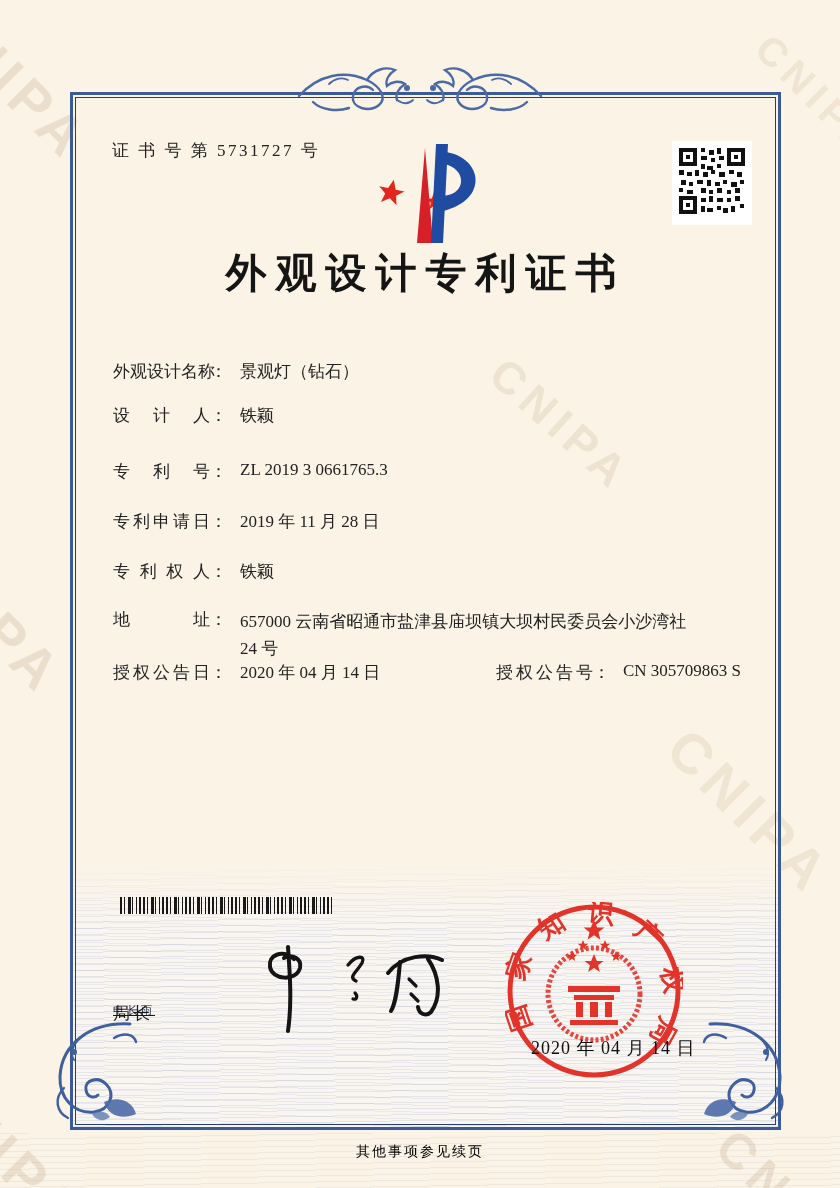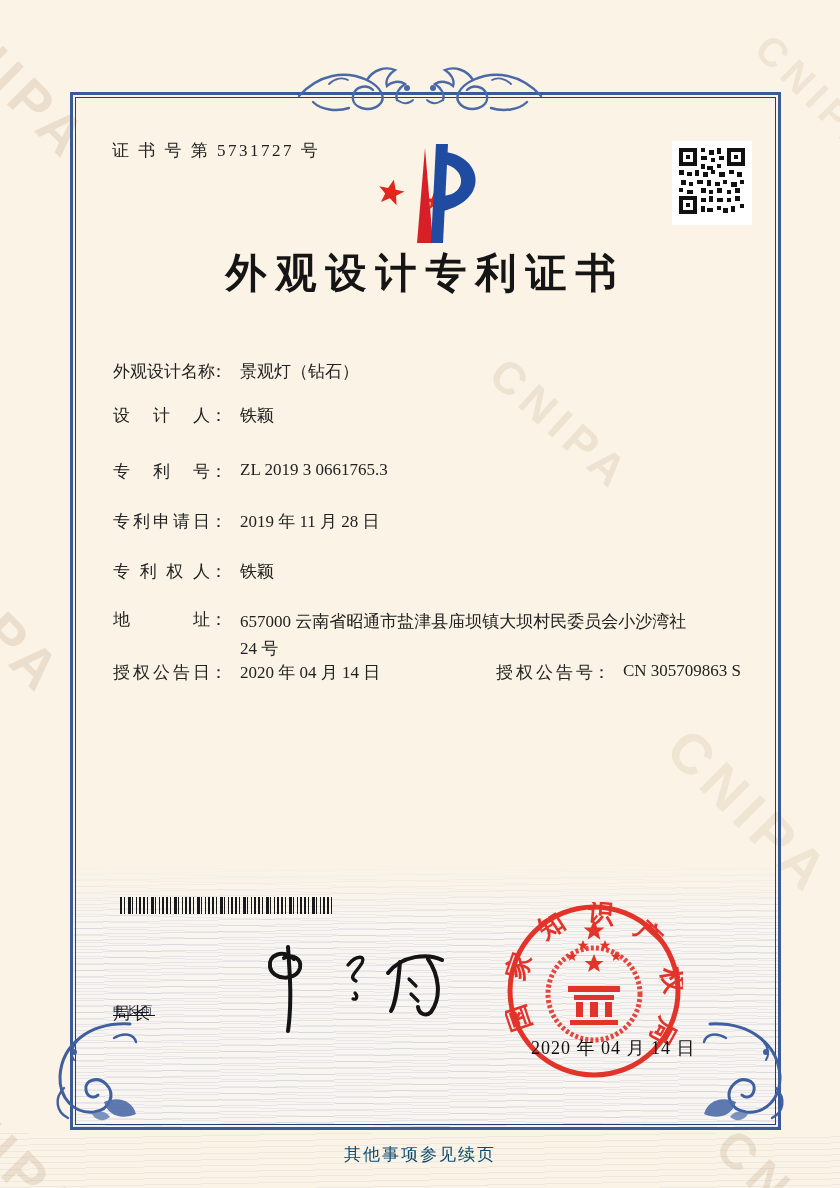--- a/index.html
+++ b/index.html
@@ -67,22 +67,22 @@
   .sig-title { left:113px; top:966px; font-family:"Liberation Sans","DejaVu Sans",sans-serif;
                font-size:17px; letter-spacing:3px; color:#1a1a1a;margin-top:36px; }
   .sig-name  { left:113px; top:1003px; font-family:"Liberation Sans","DejaVu Sans",sans-serif;
                font-size:11px; letter-spacing:3px; color:#0f172a;text-decoration:underline; }
   .signature { left:252px; top:945px; z-index:6; }
   .seal { left:505px; top:902px; z-index:6; }
   .seal-date { left:531px; top:1036px; width:156px; font-size:18px; letter-spacing:1px;
                color:#101010; z-index:7; white-space:nowrap; }
   .page-num { left:70px; top:1095px; width:711px; text-align:center; font-size:15px;
               letter-spacing:2px; color:#222; z-index:5; }
-  .cont-note { left:0; top:1143px; width:840px; text-align:center; font-size:17px;
-               letter-spacing:2px; color:#0c4a6e; z-index:5; }
+  .cont-note { left:0; top:1143px; width:840px; text-align:center; font-size:14px;
+               letter-spacing:2px; color:#000000; z-index:5; }
   .logo { left:353px; top:138px; z-index:5; }
   .qr-wrap { left:672px; top:141px; background:#fff; padding:5px; z-index:5; }
   .dragons { left:293px; top:58px; z-index:6; }
   .corner-bl { left:44px;  top:1018px; z-index:6; }
   .corner-br { left:700px; top:1018px; z-index:6; transform:scaleX(-1); }
 </style>
 </head>
 <body>
 
 <div class="page">

